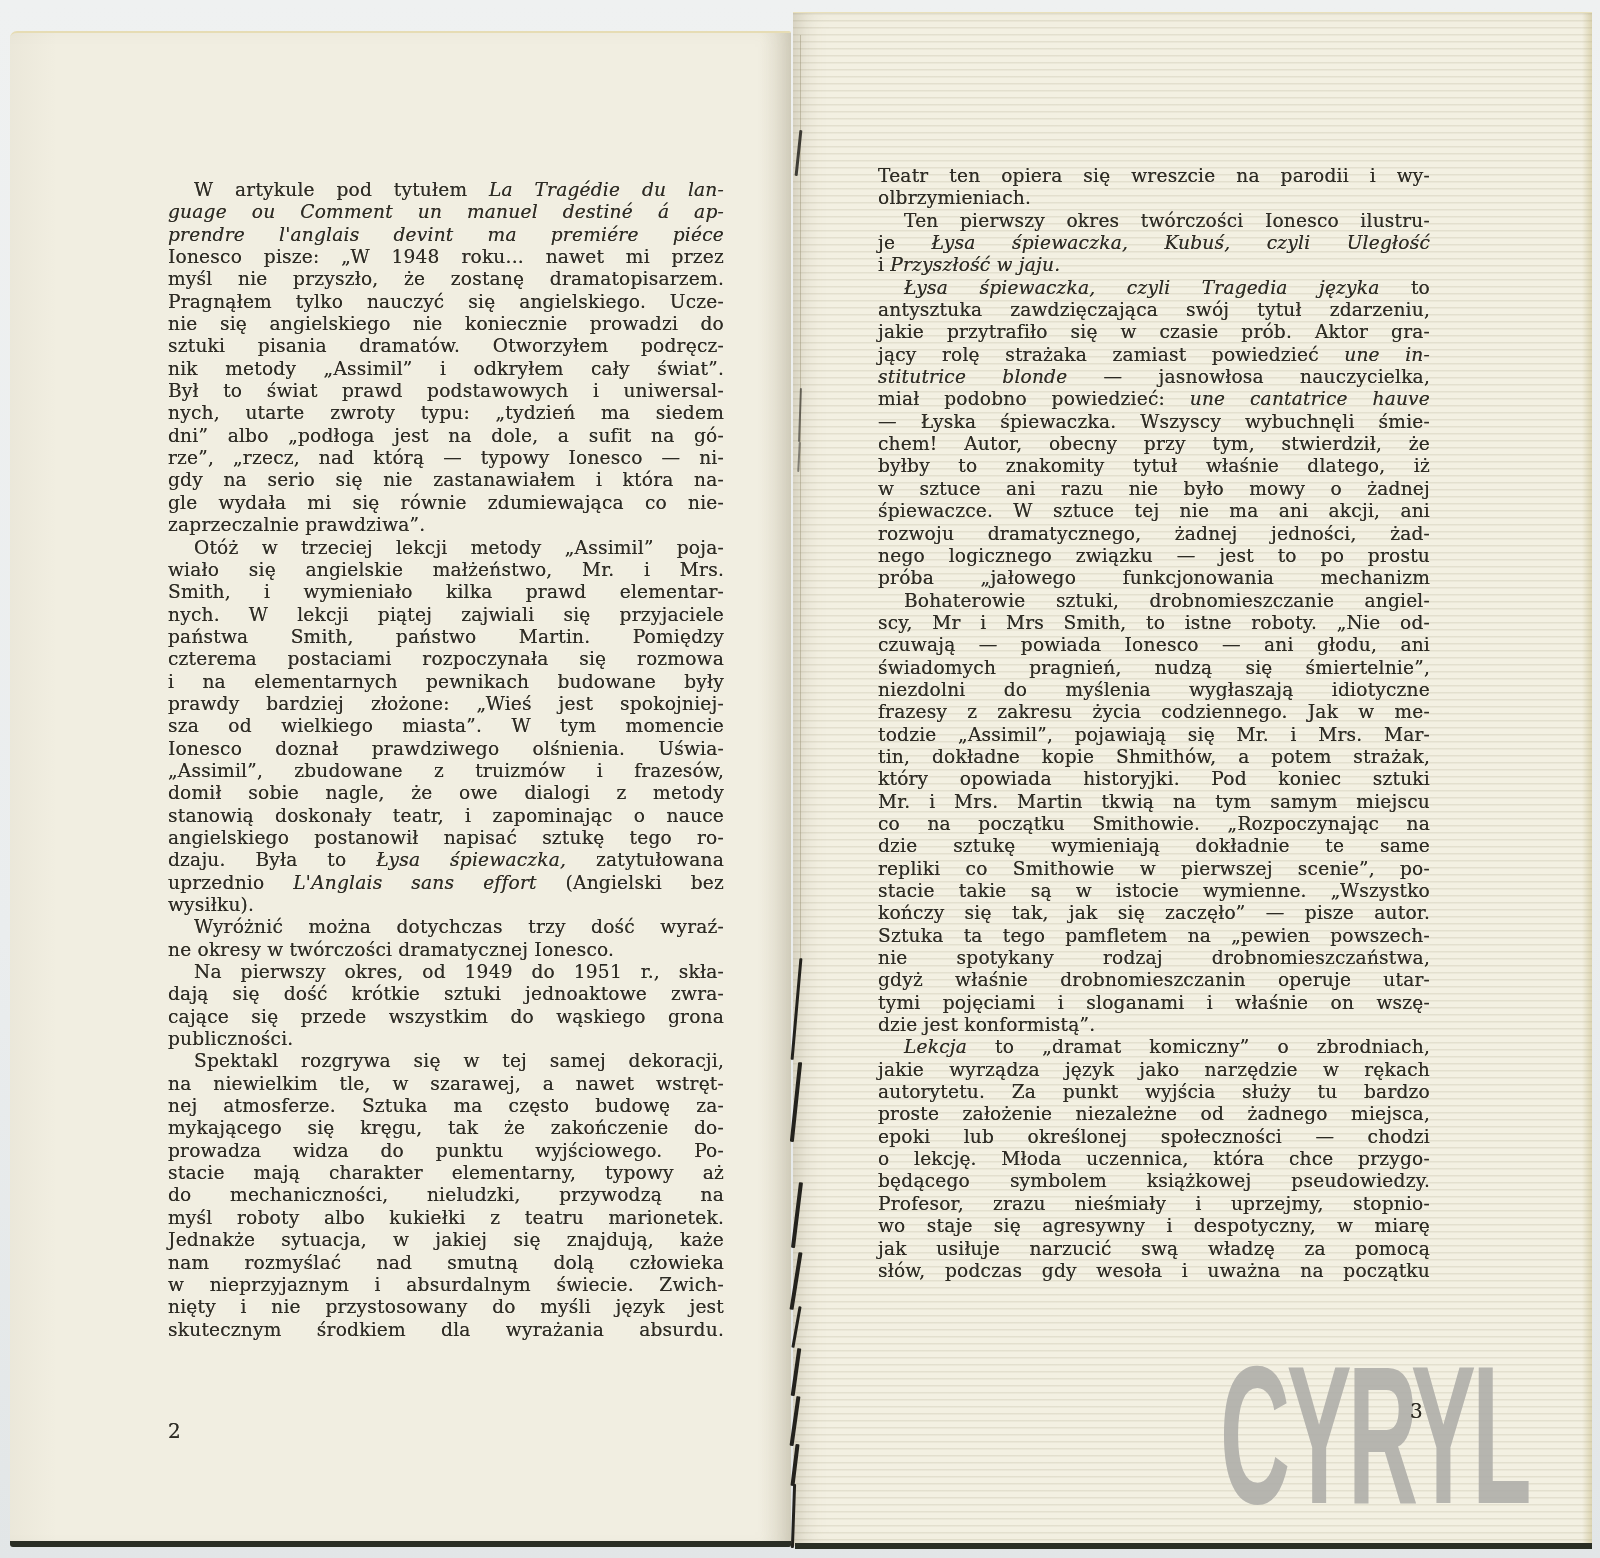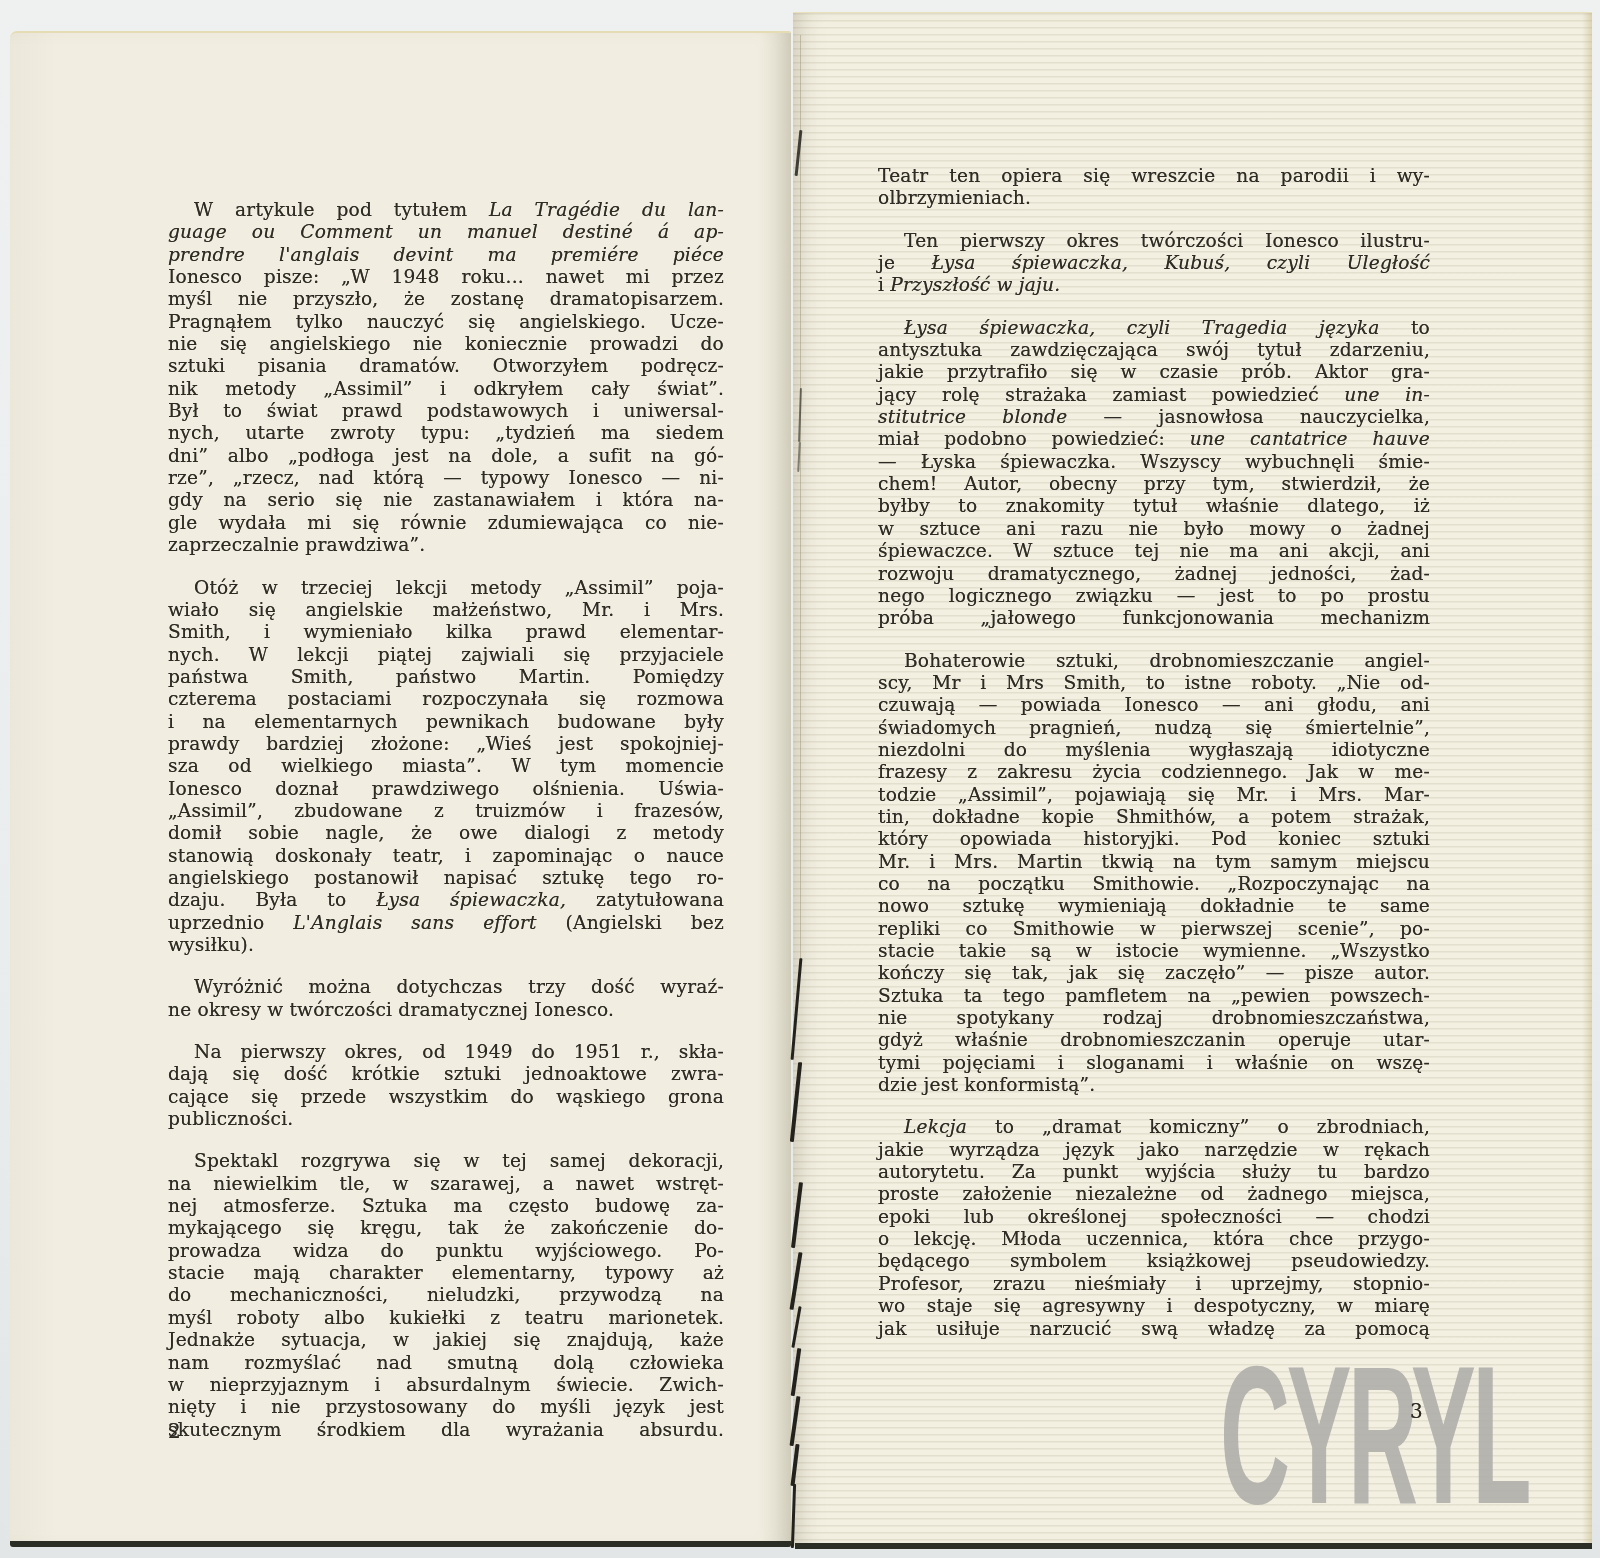--- a/index.html
+++ b/index.html
@@ -39,21 +39,21 @@
     text-shadow:0 0 0.5px rgba(45,43,36,0.7);
   }
   .text-col-left{left:158px;top:146px;width:556px;}
   .text-col-right{left:85px;top:152px;width:552px;}
   .line{
     line-height:22.35px;
     text-align:justify;
     text-align-last:justify;
     white-space:normal;
   }
-  .line.first{text-indent:26px;margin-top:20px;}
+  .line.first{text-indent:26px;}
   .line.last{text-align-last:left;}
   .line i{font-style:italic;}
   .page-num{
     position:absolute;
     font-size:20px;color:#2d2b24;z-index:3;
     text-shadow:0 0 0.5px rgba(45,43,36,0.7);
   }
   .page-num-left{left:158px;top:1386px;}
   .page-num-right{left:617px;top:1386px;}
   .watermark{
@@ -187,41 +187,42 @@
           <div class="line"><span>scy, Mr i Mrs Smith, to istne roboty. „Nie od-</span></div>
           <div class="line"><span>czuwają — powiada Ionesco — ani głodu, ani</span></div>
           <div class="line"><span>świadomych pragnień, nudzą się śmiertelnie”,</span></div>
           <div class="line"><span>niezdolni do myślenia wygłaszają idiotyczne</span></div>
           <div class="line"><span>frazesy z zakresu życia codziennego. Jak w me-</span></div>
           <div class="line"><span>todzie „Assimil”, pojawiają się Mr. i Mrs. Mar-</span></div>
           <div class="line"><span>tin, dokładne kopie Shmithów, a potem strażak,</span></div>
           <div class="line"><span>który opowiada historyjki. Pod koniec sztuki</span></div>
           <div class="line"><span>Mr. i Mrs. Martin tkwią na tym samym miejscu</span></div>
           <div class="line"><span>co na początku Smithowie. „Rozpoczynając na</span></div>
-          <div class="line"><span>nowo sztukę wymieniają dokładnie te same</span></div>
+          <div class="line"><span>dzie sztukę wymieniają dokładnie te same</span></div>
           <div class="line"><span>repliki co Smithowie w pierwszej scenie”, po-</span></div>
           <div class="line"><span>stacie takie są w istocie wymienne. „Wszystko</span></div>
           <div class="line"><span>kończy się tak, jak się zaczęło” — pisze autor.</span></div>
           <div class="line"><span>Sztuka ta tego pamfletem na „pewien powszech-</span></div>
           <div class="line"><span>nie spotykany rodzaj drobnomieszczaństwa,</span></div>
           <div class="line"><span>gdyż właśnie drobnomieszczanin operuje utar-</span></div>
           <div class="line"><span>tymi pojęciami i sloganami i właśnie on wszę-</span></div>
           <div class="line last"><span>dzie jest konformistą”.</span></div>
         </div>
         <div class="para">
           <div class="line first"><i>Lekcja</i><span> to „dramat komiczny” o zbrodniach,</span></div>
           <div class="line"><span>jakie wyrządza język jako narzędzie w rękach</span></div>
           <div class="line"><span>autorytetu. Za punkt wyjścia służy tu bardzo</span></div>
           <div class="line"><span>proste założenie niezależne od żadnego miejsca,</span></div>
           <div class="line"><span>epoki lub określonej społeczności — chodzi</span></div>
           <div class="line"><span>o lekcję. Młoda uczennica, która chce przygo-</span></div>
           <div class="line"><span>będącego symbolem książkowej pseudowiedzy.</span></div>
           <div class="line"><span>Profesor, zrazu nieśmiały i uprzejmy, stopnio-</span></div>
           <div class="line"><span>wo staje się agresywny i despotyczny, w miarę</span></div>
           <div class="line"><span>jak usiłuje narzucić swą władzę za pomocą</span></div>
+          <div class="line"><span>słów, podczas gdy wesoła i uważna na początku</span></div>
         </div>
       </div>
     <div class="watermark">CYRYL</div>
     <div class="page-num page-num-right">3</div>
 
   </div>
 
   <div class="gutter">
     <div class="gutter-line"></div>
     <span class="stitch" style="left:797px;top:130px;width:2.5px;height:46px;transform:rotate(6deg);opacity:.85;"></span>

